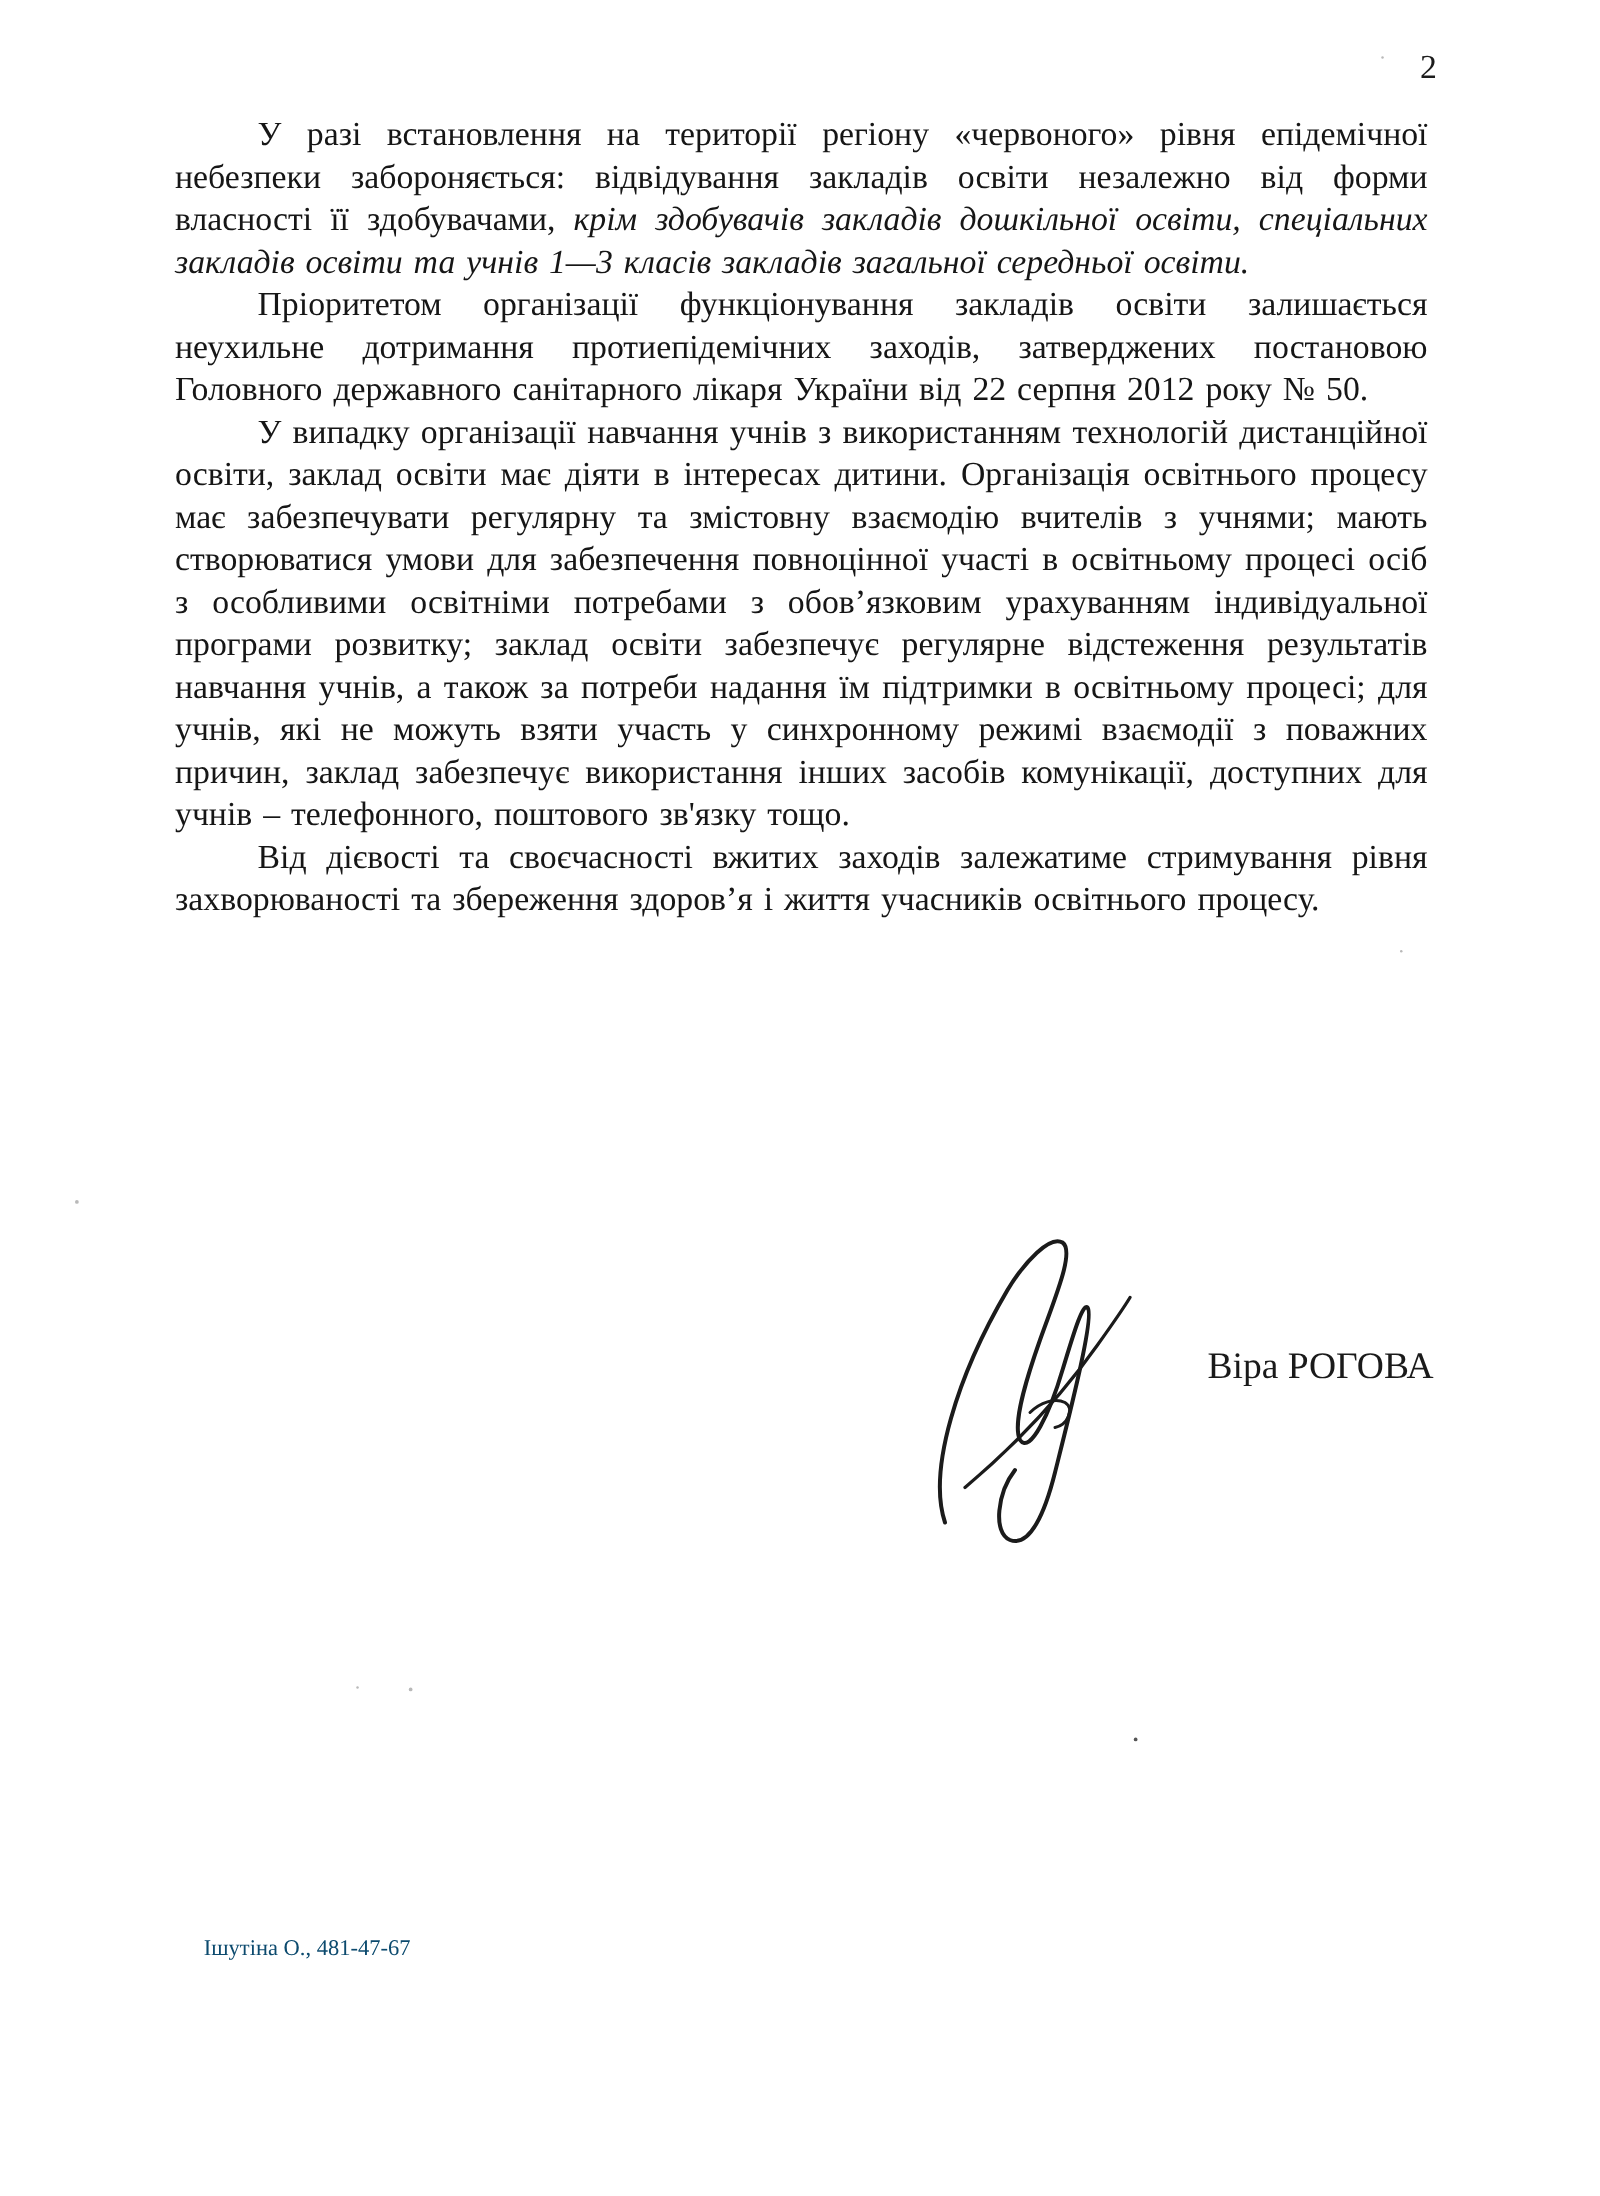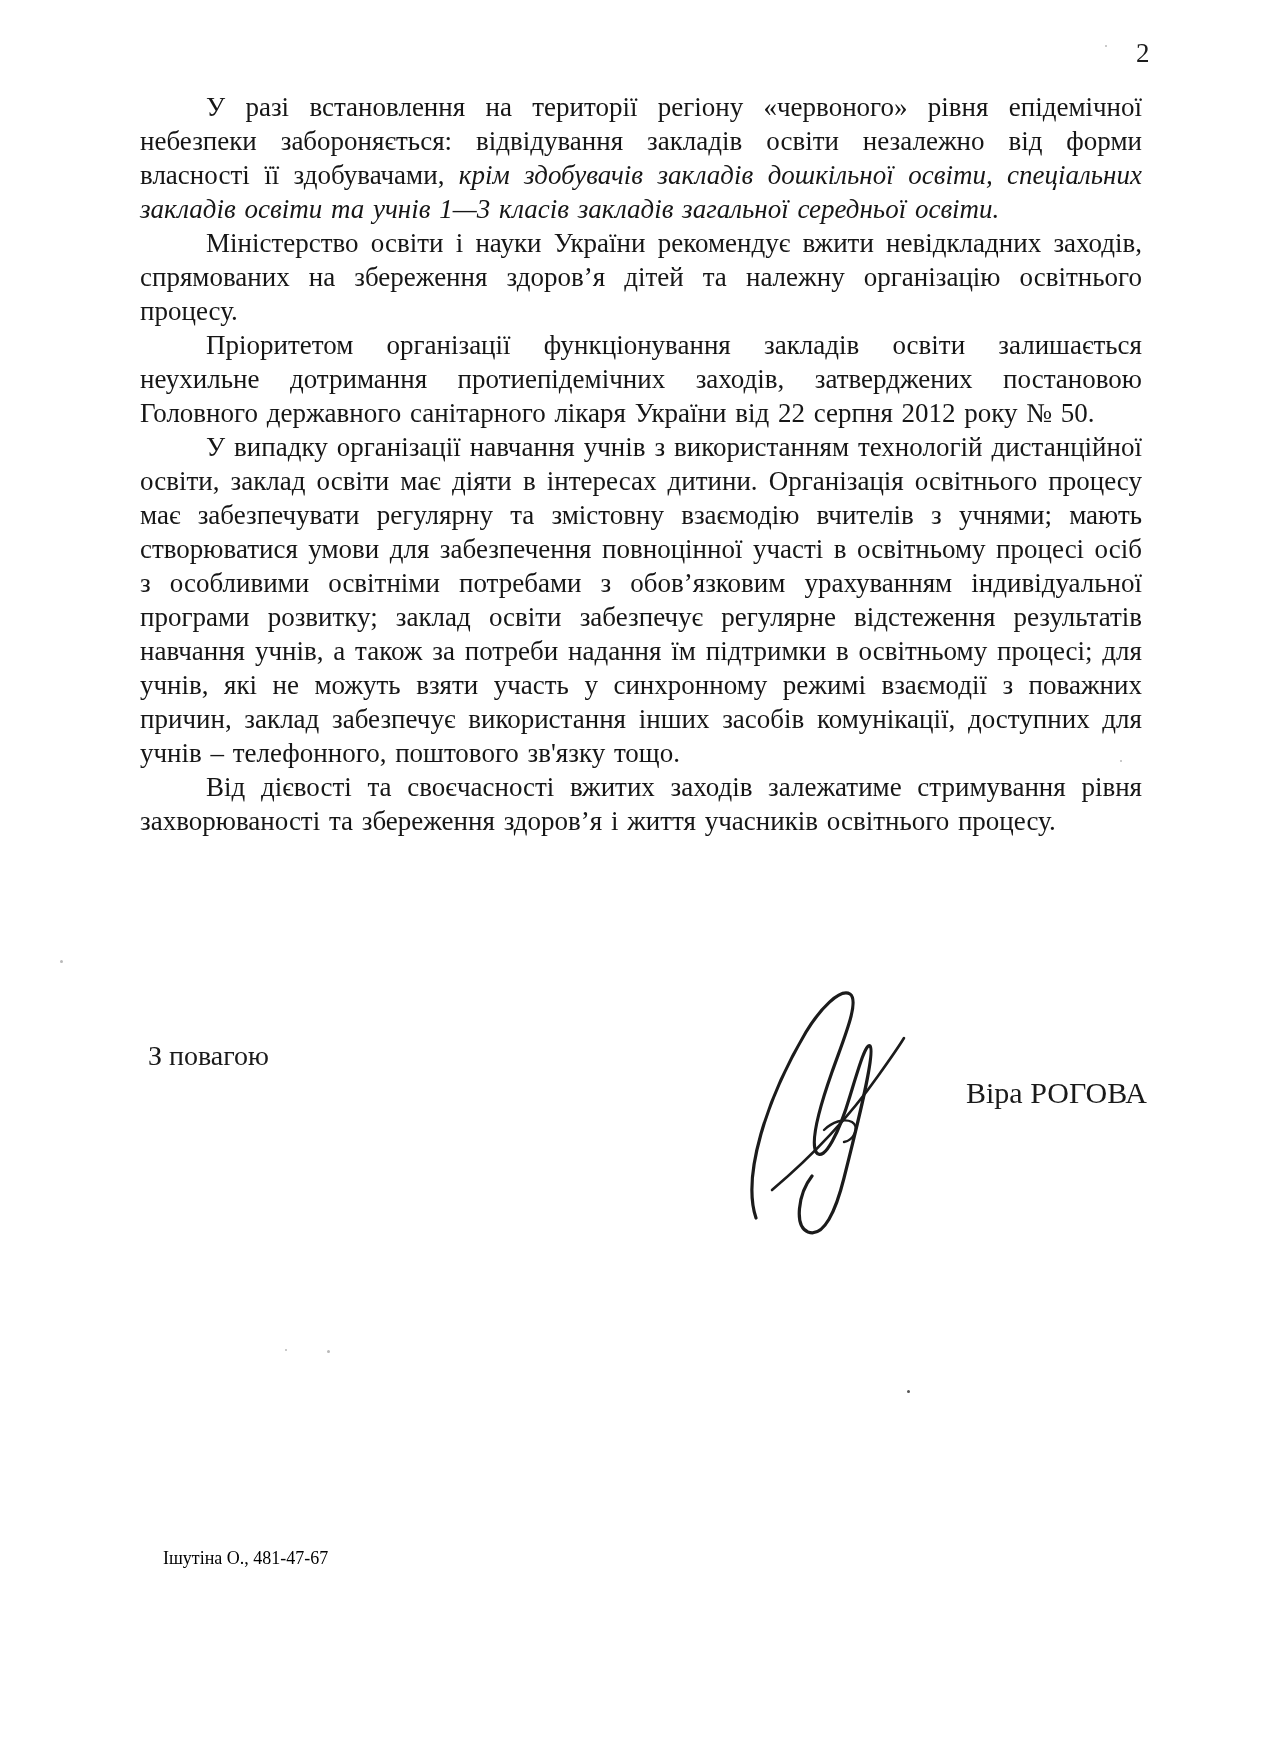--- a/index.html
+++ b/index.html
@@ -61,21 +61,21 @@
     left: 728px;
     top: 980px;
     width: 190px;
     height: 280px;
   }
   .footer-contact {
     position: absolute;
     left: 163px;
     top: 1548px;
     font-size: 18px;
-    color: #000000;
+    color: #0c4a6e;
   }
   
   .speck {
     position: absolute;
     background: #b9b9b9;
     border-radius: 50%;
   }
   .s1 { left: 327px; top: 1350px; width: 3px; height: 3px; }
   .s2 { left: 907px; top: 1390px; width: 3px; height: 3px; background:#555; }
   .s3 { left: 1105px; top: 45px;  width: 2px; height: 2px; }
@@ -85,28 +85,26 @@
 </style>
 </head>
 <body>
 
 <div class="page">
 
   <div class="page-number">2</div>
 
   <div class="letter-body" id="letter-body">
       <p><span>У разі встановлення на території регіону «червоного» рівня епідемічної небезпеки забороняється: відвідування закладів освіти незалежно від форми власності її здобувачами, </span><span class="seg-italic">крім здобувачів закладів дошкільної освіти, спеціальних закладів освіти та учнів 1—3 класів закладів загальної середньої освіти.</span></p>
-      <p><span>Міністерство освіти і науки України рекомендує вжити невідкладних заходів, спрямованих на збереження здоров’я дітей та належну організацію освітнього процесу.</span></p>
       <p><span>Пріоритетом організації функціонування закладів освіти залишається неухильне дотримання протиепідемічних заходів, затверджених постановою Головного державного санітарного лікаря України від 22 серпня 2012 року № 50.</span></p>
       <p><span>У випадку організації навчання учнів з використанням технологій дистанційної освіти, заклад освіти має діяти в інтересах дитини. Організація освітнього процесу має забезпечувати регулярну та змістовну взаємодію вчителів з учнями; мають створюватися умови для забезпечення повноцінної участі в освітньому процесі осіб з особливими освітніми потребами з обов’язковим урахуванням індивідуальної програми розвитку; заклад освіти забезпечує регулярне відстеження результатів навчання учнів, а також за потреби надання їм підтримки в освітньому процесі; для учнів, які не можуть взяти участь у синхронному режимі взаємодії з поважних причин, заклад забезпечує використання інших засобів комунікації, доступних для учнів – телефонного, поштового зв'язку тощо.</span></p>
       <p><span>Від дієвості та своєчасності вжитих заходів залежатиме стримування рівня захворюваності та збереження здоров’я і життя учасників освітнього процесу.</span></p>
     </div>
 
   <div class="closing-block">
-    <div class="closing-salutation">З повагою</div>
   </div>
 
   <svg class="signature" viewBox="0 0 190 280" fill="none" xmlns="http://www.w3.org/2000/svg">
     <path d="M28 238 C 14 196, 38 120, 78 52 C 92 29, 112 8, 122 14 C 132 21, 116 58, 104 92 C 92 126, 82 160, 88 172 C 96 184, 112 150, 122 116 C 130 90, 138 62, 142 66 C 148 72, 128 150, 116 198 C 108 230, 96 258, 80 252 C 66 246, 70 214, 84 196" stroke="#1b1b1b" stroke-width="3.2" stroke-linecap="round"></path>
     <path d="M44 210 C 70 188, 112 150, 150 96 C 160 82, 170 68, 176 58" stroke="#1b1b1b" stroke-width="2.6" stroke-linecap="round"></path>
     <path d="M96 150 C 104 142, 116 138, 124 142 C 132 147, 126 160, 116 162" stroke="#1b1b1b" stroke-width="2.4" stroke-linecap="round"></path>
   </svg>
 
   <div class="signer-name">Віра РОГОВА</div>
 

